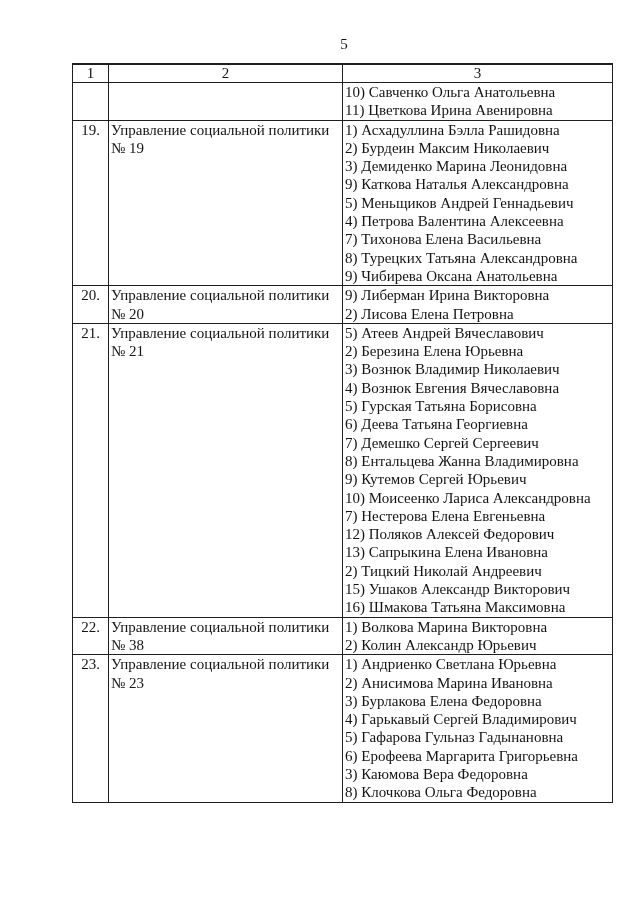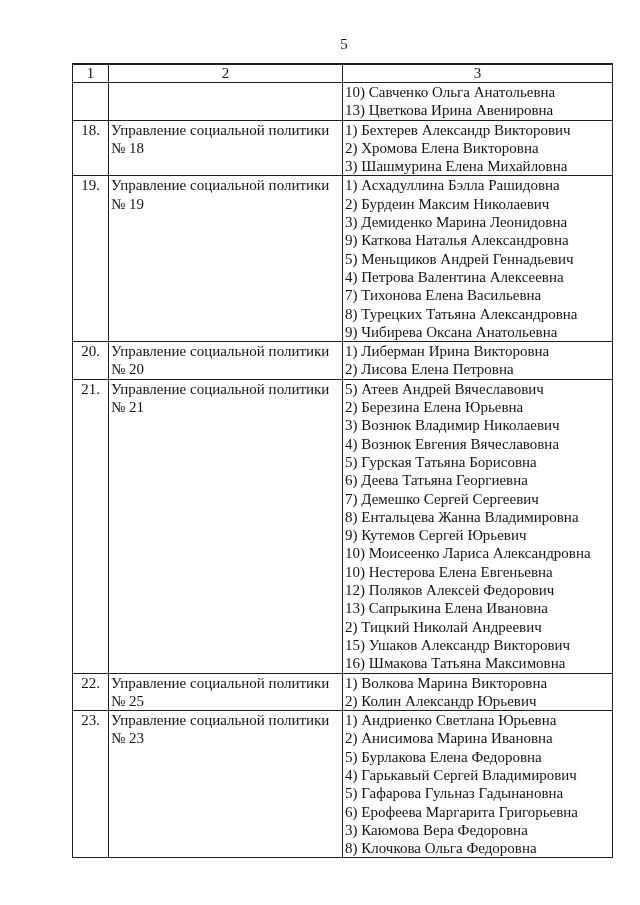--- a/index.html
+++ b/index.html
@@ -74,33 +74,21 @@
         <th>2</th>
         <th>3</th>
       </tr>
     </thead>
     <tbody>
         <tr>
           <td class="c1"></td>
           <td class="c2"></td>
           <td class="c3">
             <div>10) Савченко Ольга Анатольевна</div>
-            <div>13) Цветкова Ирина Авенировна</div>
-          </td>
-        </tr>
-        <tr>
-          <td class="c1">18.</td>
-          <td class="c2">
-            <div>Управление социальной политики</div>
-            <div>№ 18</div>
-          </td>
-          <td class="c3">
-            <div>1) Бехтерев Александр Викторович</div>
-            <div>2) Хромова Елена Викторовна</div>
-            <div>3) Шашмурина Елена Михайловна</div>
+            <div>11) Цветкова Ирина Авенировна</div>
           </td>
         </tr>
         <tr>
           <td class="c1">19.</td>
           <td class="c2">
             <div>Управление социальной политики</div>
             <div>№ 19</div>
           </td>
           <td class="c3">
             <div>1) Асхадуллина Бэлла Рашидовна</div>
@@ -114,70 +102,70 @@
             <div>9) Чибирева Оксана Анатольевна</div>
           </td>
         </tr>
         <tr>
           <td class="c1">20.</td>
           <td class="c2">
             <div>Управление социальной политики</div>
             <div>№ 20</div>
           </td>
           <td class="c3">
-            <div>1) Либерман Ирина Викторовна</div>
+            <div>9) Либерман Ирина Викторовна</div>
             <div>2) Лисова Елена Петровна</div>
           </td>
         </tr>
         <tr>
           <td class="c1">21.</td>
           <td class="c2">
             <div>Управление социальной политики</div>
             <div>№ 21</div>
           </td>
           <td class="c3">
             <div>5) Атеев Андрей Вячеславович</div>
             <div>2) Березина Елена Юрьевна</div>
             <div>3) Вознюк Владимир Николаевич</div>
             <div>4) Вознюк Евгения Вячеславовна</div>
             <div>5) Гурская Татьяна Борисовна</div>
             <div>6) Деева Татьяна Георгиевна</div>
             <div>7) Демешко Сергей Сергеевич</div>
             <div>8) Ентальцева Жанна Владимировна</div>
             <div>9) Кутемов Сергей Юрьевич</div>
             <div>10) Моисеенко Лариса Александровна</div>
-            <div>10) Нестерова Елена Евгеньевна</div>
+            <div>7) Нестерова Елена Евгеньевна</div>
             <div>12) Поляков Алексей Федорович</div>
             <div>13) Сапрыкина Елена Ивановна</div>
             <div>2) Тицкий Николай Андреевич</div>
             <div>15) Ушаков Александр Викторович</div>
             <div>16) Шмакова Татьяна Максимовна</div>
           </td>
         </tr>
         <tr>
           <td class="c1">22.</td>
           <td class="c2">
             <div>Управление социальной политики</div>
-            <div>№ 25</div>
+            <div>№ 38</div>
           </td>
           <td class="c3">
             <div>1) Волкова Марина Викторовна</div>
             <div>2) Колин Александр Юрьевич</div>
           </td>
         </tr>
         <tr>
           <td class="c1">23.</td>
           <td class="c2">
             <div>Управление социальной политики</div>
             <div>№ 23</div>
           </td>
           <td class="c3">
             <div>1) Андриенко Светлана Юрьевна</div>
             <div>2) Анисимова Марина Ивановна</div>
-            <div>5) Бурлакова Елена Федоровна</div>
+            <div>3) Бурлакова Елена Федоровна</div>
             <div>4) Гарькавый Сергей Владимирович</div>
             <div>5) Гафарова Гульназ Гадынановна</div>
             <div>6) Ерофеева Маргарита Григорьевна</div>
             <div>3) Каюмова Вера Федоровна</div>
             <div>8) Клочкова Ольга Федоровна</div>
           </td>
         </tr>
       </tbody>
   </table>
 </div>

